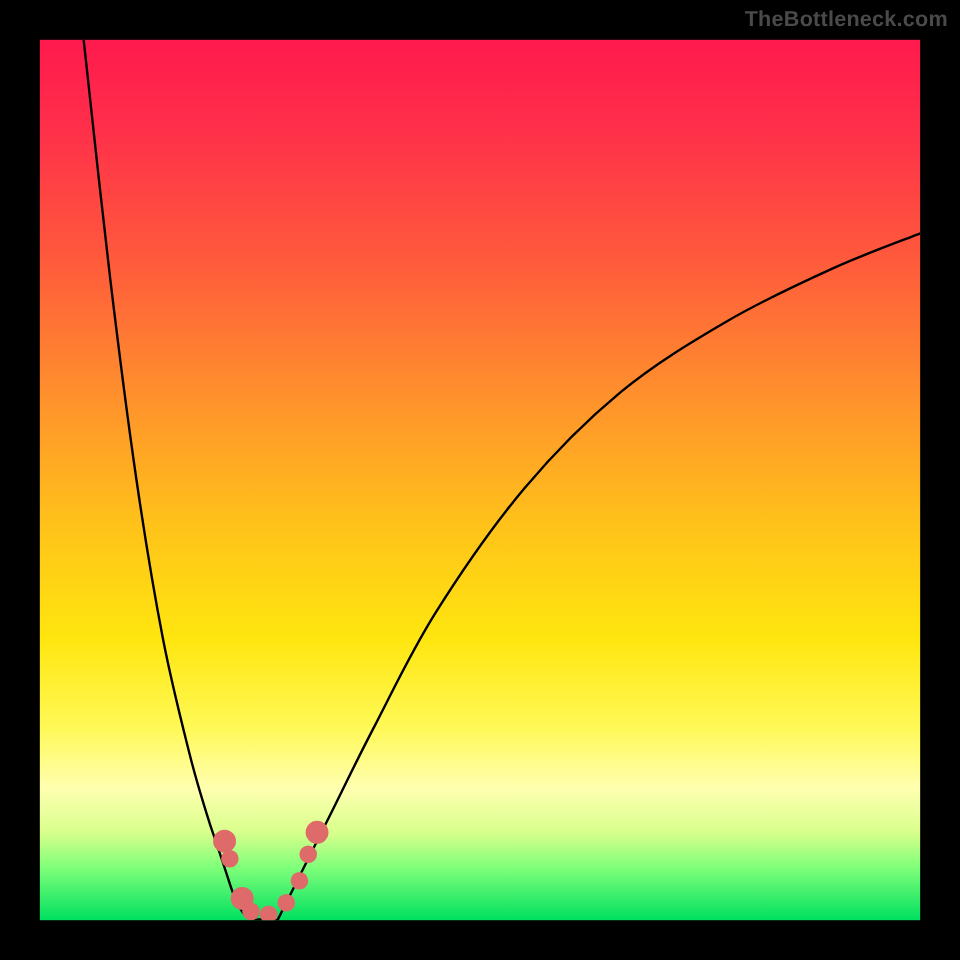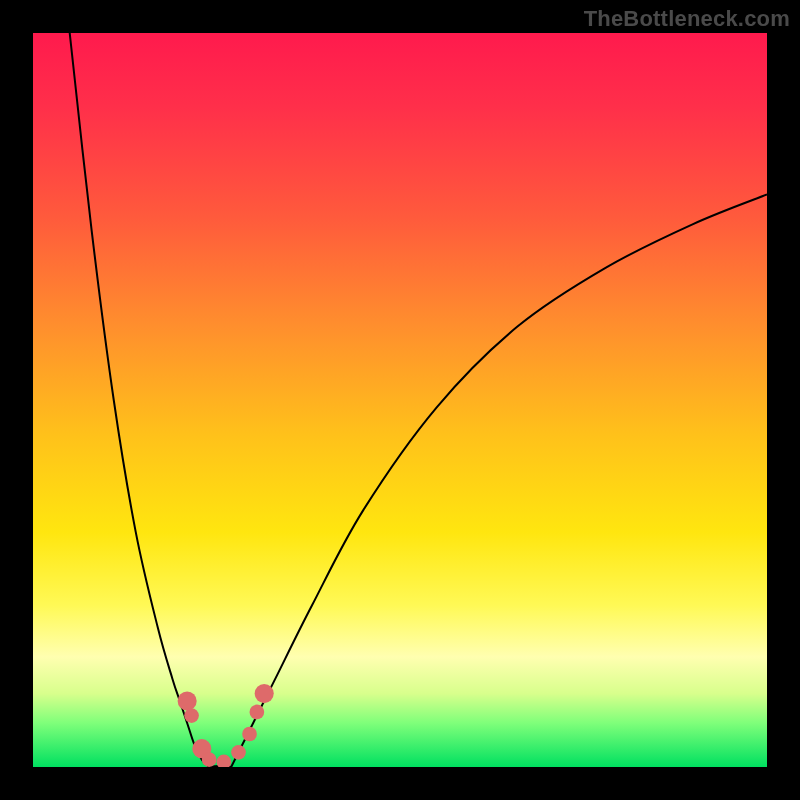--- a/index.html
+++ b/index.html
@@ -43,21 +43,21 @@
       #d8ff8c 90%,
       #7fff7a 94%,
       #00e060 100%
     );
   }
   .watermark {
     position: absolute;
     top: 6px;
     right: 10px;
     color: #4a4a4a;
-    font-size: 22px;
+    font-size: 18px;
     font-weight: 600;
     letter-spacing: 0.2px;
     user-select: none;
   }
   svg.curve {
     position: absolute;
     inset: 0;
     width: 734px;
     height: 734px;
   }

